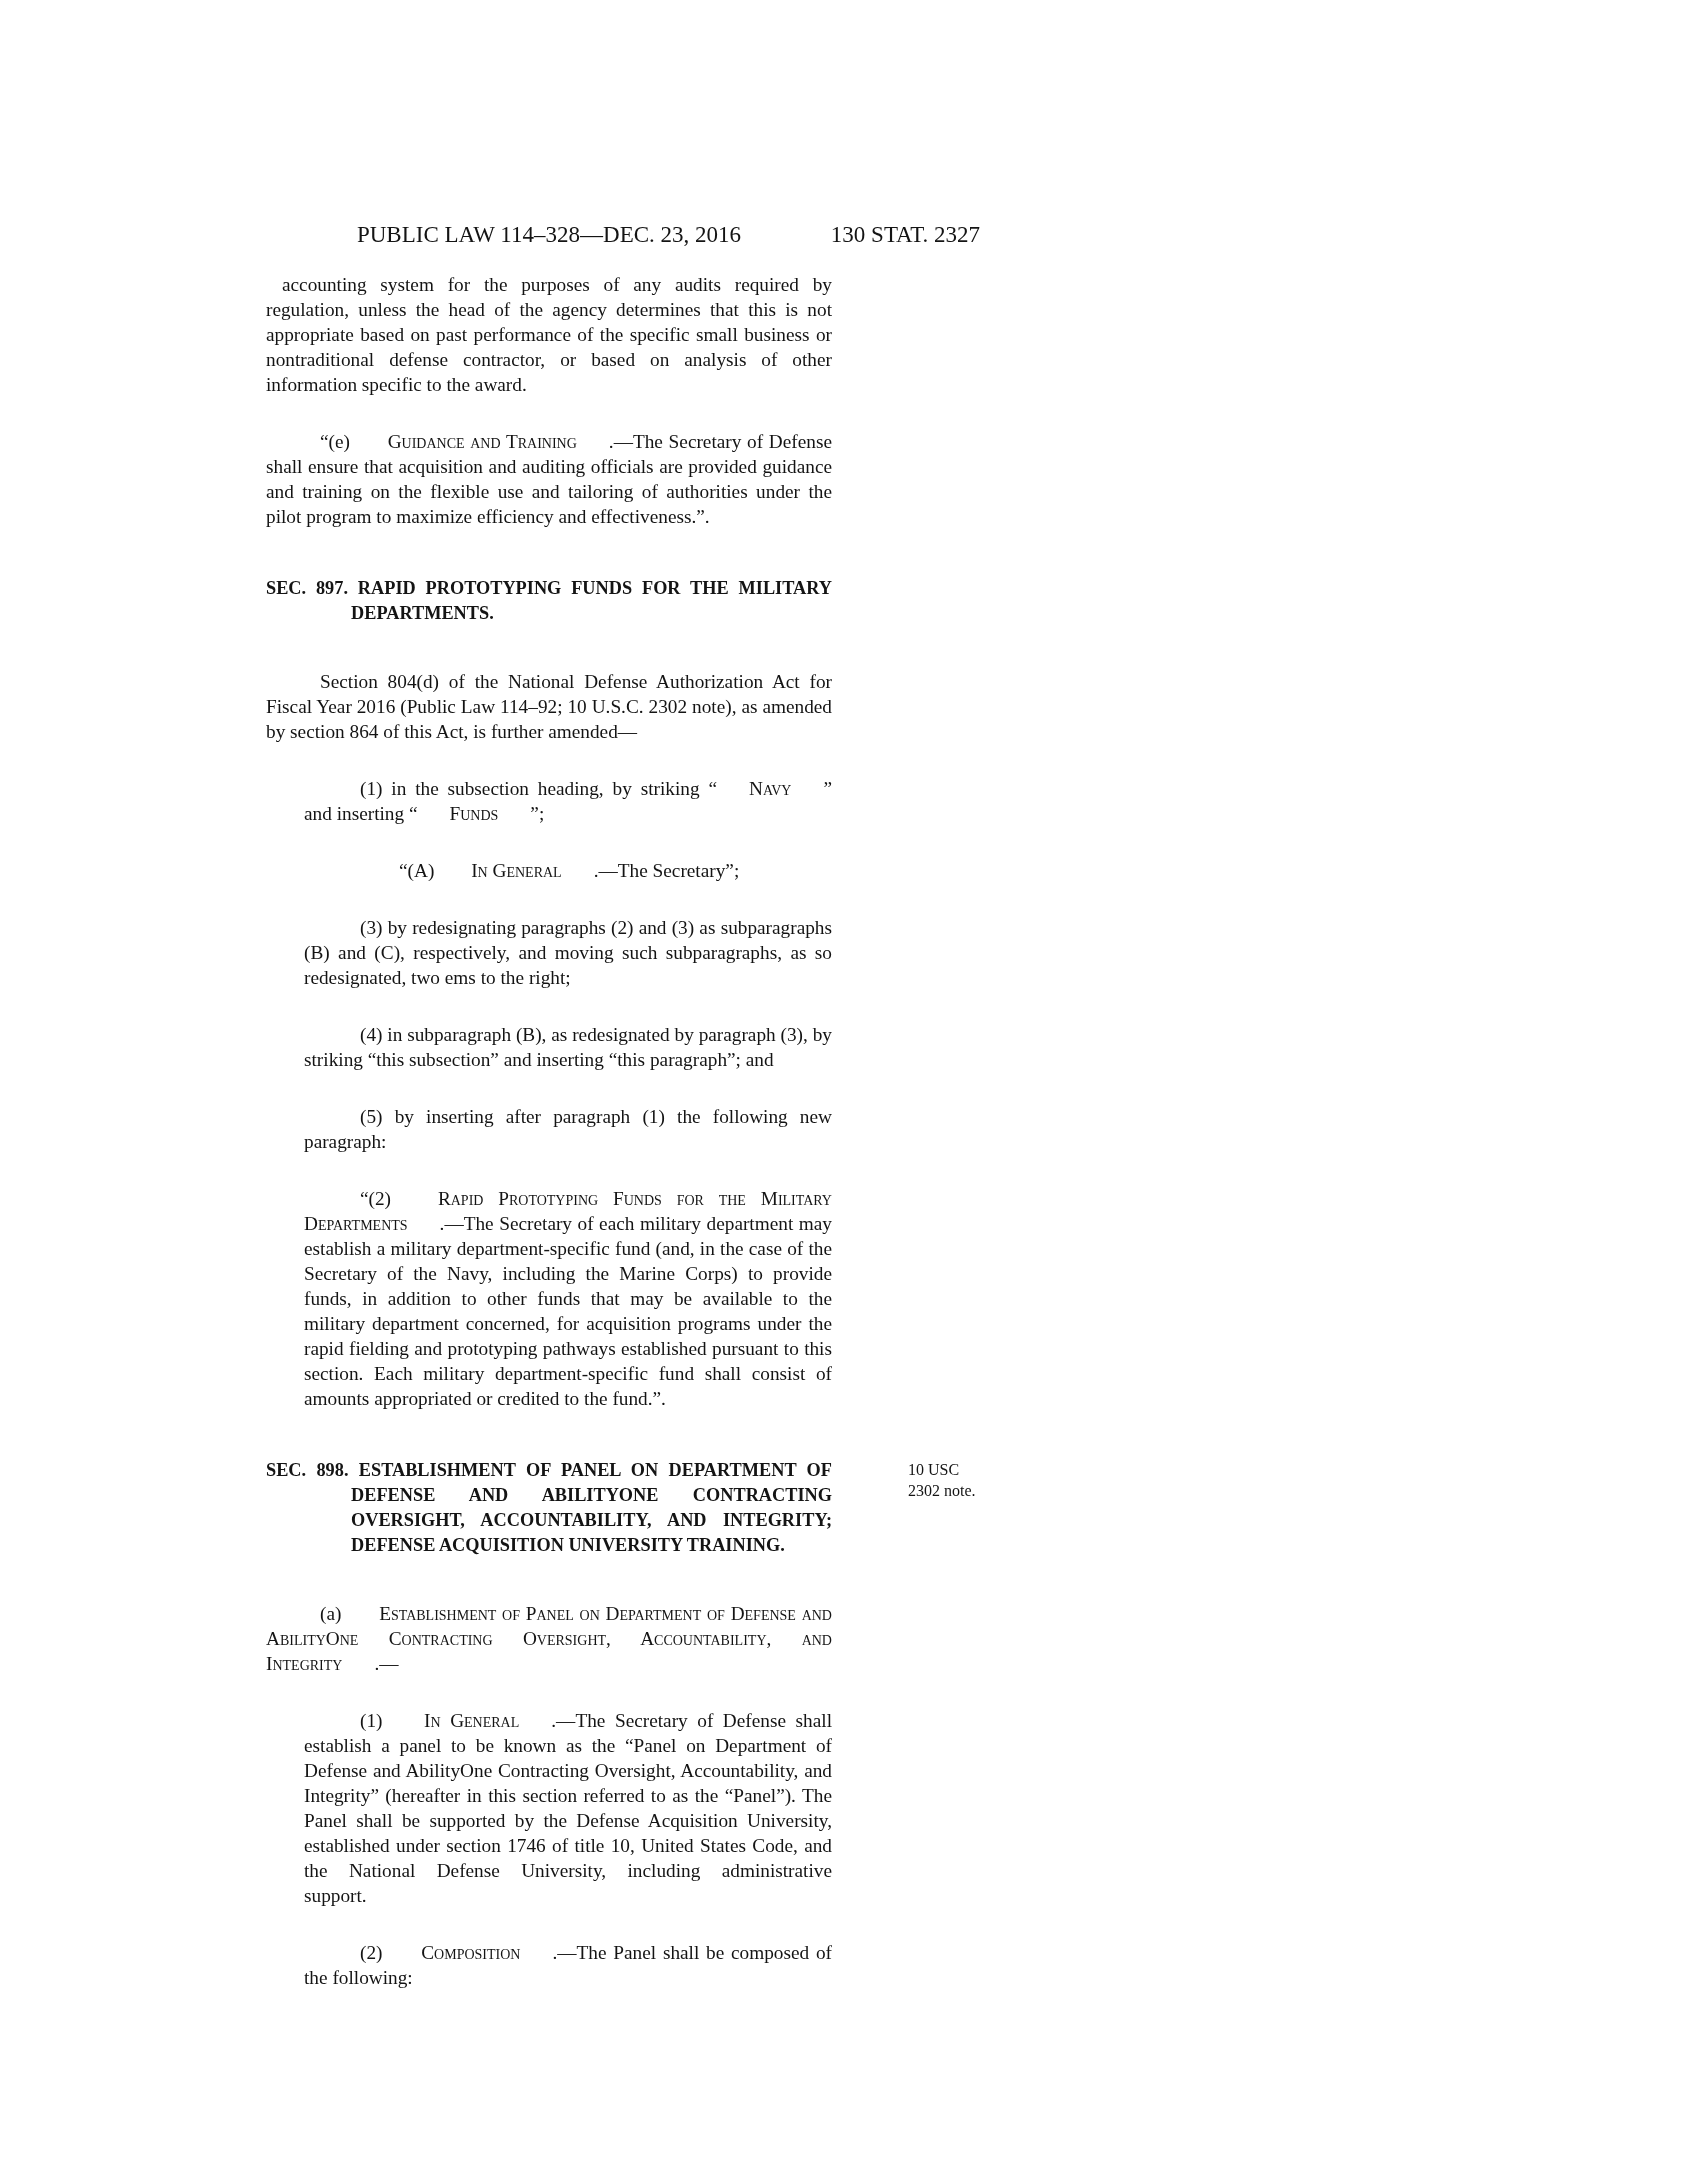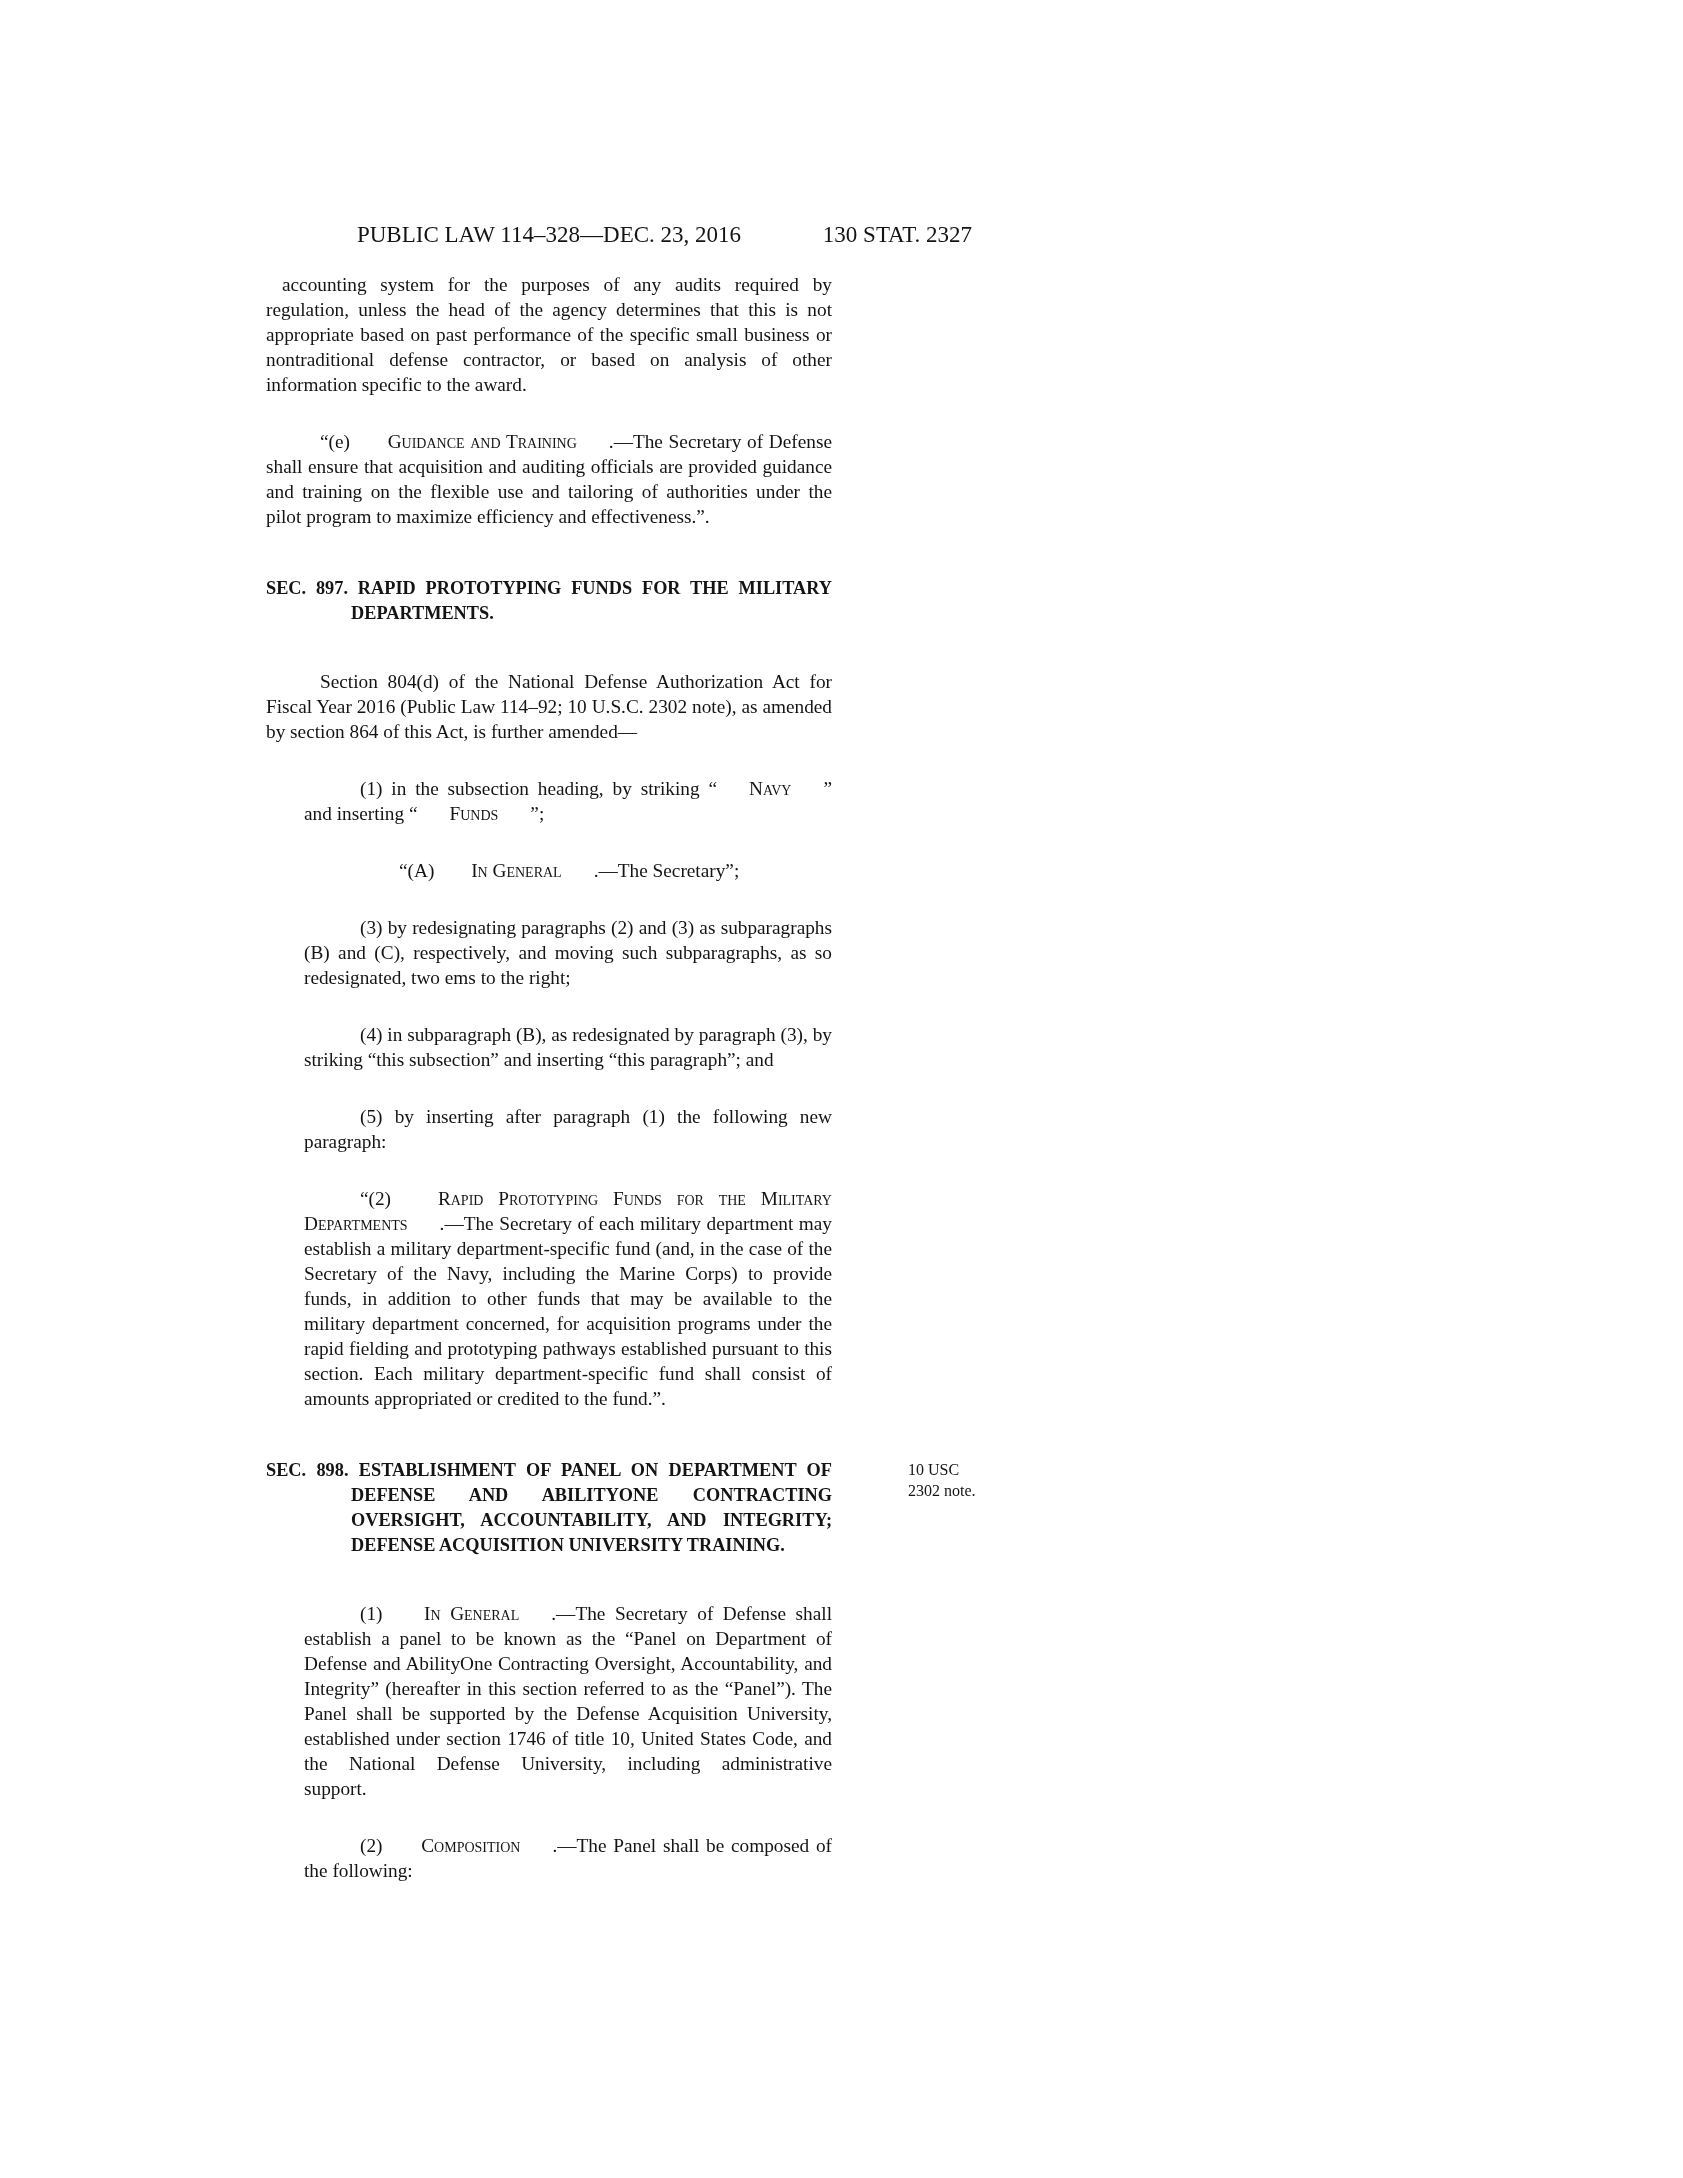--- a/index.html
+++ b/index.html
@@ -26,21 +26,21 @@
   }
   .running-header .hdr-center {
     position: absolute;
     left: 0;
     width: 630px;
     text-align: center;
     white-space: nowrap;
   }
   .running-header .hdr-right {
     position: absolute;
-    right: 8px;
+    right: 0;
     white-space: nowrap;
   }
   .content {
     position: absolute;
     left: 218px;
     top: 224px;
     width: 630px;
     font-size: 19.3px;
     line-height: 25px;
     text-align: justify;
@@ -87,17 +87,18 @@
       <div class="para level0 fi"><span>“(e) </span><span class="sc">Guidance and Training</span><span>.—The Secretary of Defense shall ensure that acquisition and auditing officials are provided guidance and training on the flexible use and tailoring of authorities under the pilot program to maximize efficiency and effectiveness.”.</span></div>
       <div class="heading"><span>SEC. 897. RAPID PROTOTYPING FUNDS FOR THE MILITARY DEPARTMENTS.</span></div>
       <div class="para level0 fi"><span>Section 804(d) of the National Defense Authorization Act for Fiscal Year 2016 (Public Law 114–92; 10 U.S.C. 2302 note), as amended by section 864 of this Act, is further amended—</span></div>
       <div class="para level1 fi"><span>(1) in the subsection heading, by striking “</span><span class="sc">Navy</span><span>” and inserting “</span><span class="sc">Funds</span><span>”;</span></div>
       <div class="para level2 fi"><span>“(A) </span><span class="sc">In General</span><span>.—The Secretary”;</span></div>
       <div class="para level1 fi"><span>(3) by redesignating paragraphs (2) and (3) as subparagraphs (B) and (C), respectively, and moving such subparagraphs, as so redesignated, two ems to the right;</span></div>
       <div class="para level1 fi"><span>(4) in subparagraph (B), as redesignated by paragraph (3), by striking “this subsection” and inserting “this paragraph”; and</span></div>
       <div class="para level1 fi"><span>(5) by inserting after paragraph (1) the following new paragraph:</span></div>
       <div class="para level1 fi"><span>“(2) </span><span class="sc">Rapid Prototyping Funds for the Military Departments</span><span>.—The Secretary of each military department may establish a military department-specific fund (and, in the case of the Secretary of the Navy, including the Marine Corps) to provide funds, in addition to other funds that may be available to the military department concerned, for acquisition programs under the rapid fielding and prototyping pathways established pursuant to this section. Each military department-specific fund shall consist of amounts appropriated or credited to the fund.”.</span></div>
       <div class="heading"><span>SEC. 898. ESTABLISHMENT OF PANEL ON DEPARTMENT OF DEFENSE AND ABILITYONE CONTRACTING OVERSIGHT, ACCOUNTABILITY, AND INTEGRITY; DEFENSE ACQUISITION UNIVERSITY TRAINING.</span><span class="margin-note">10 USC 2302 note.</span></div>
+      <div class="para level0 fi"><span>(a) </span><span class="sc">Establishment of Panel on Department of Defense and AbilityOne Contracting Oversight, Accountability, and Integrity</span><span>.—</span></div>
       <div class="para level1 fi"><span>(1) </span><span class="sc">In General</span><span>.—The Secretary of Defense shall establish a panel to be known as the “Panel on Department of Defense and AbilityOne Contracting Oversight, Accountability, and Integrity” (hereafter in this section referred to as the “Panel”). The Panel shall be supported by the Defense Acquisition University, established under section 1746 of title 10, United States Code, and the National Defense University, including administrative support.</span></div>
       <div class="para level1 fi"><span>(2) </span><span class="sc">Composition</span><span>.—The Panel shall be composed of the following:</span></div>
     </div>
 </div>
 
 
 </body></html>

